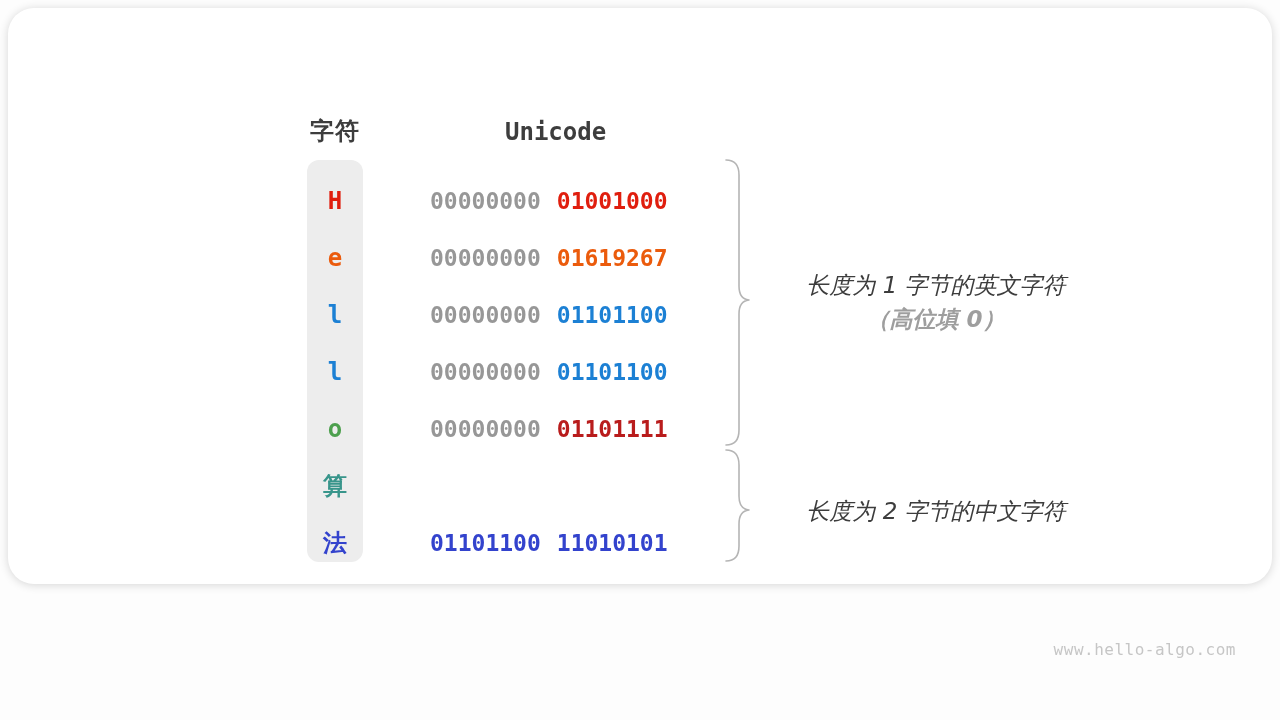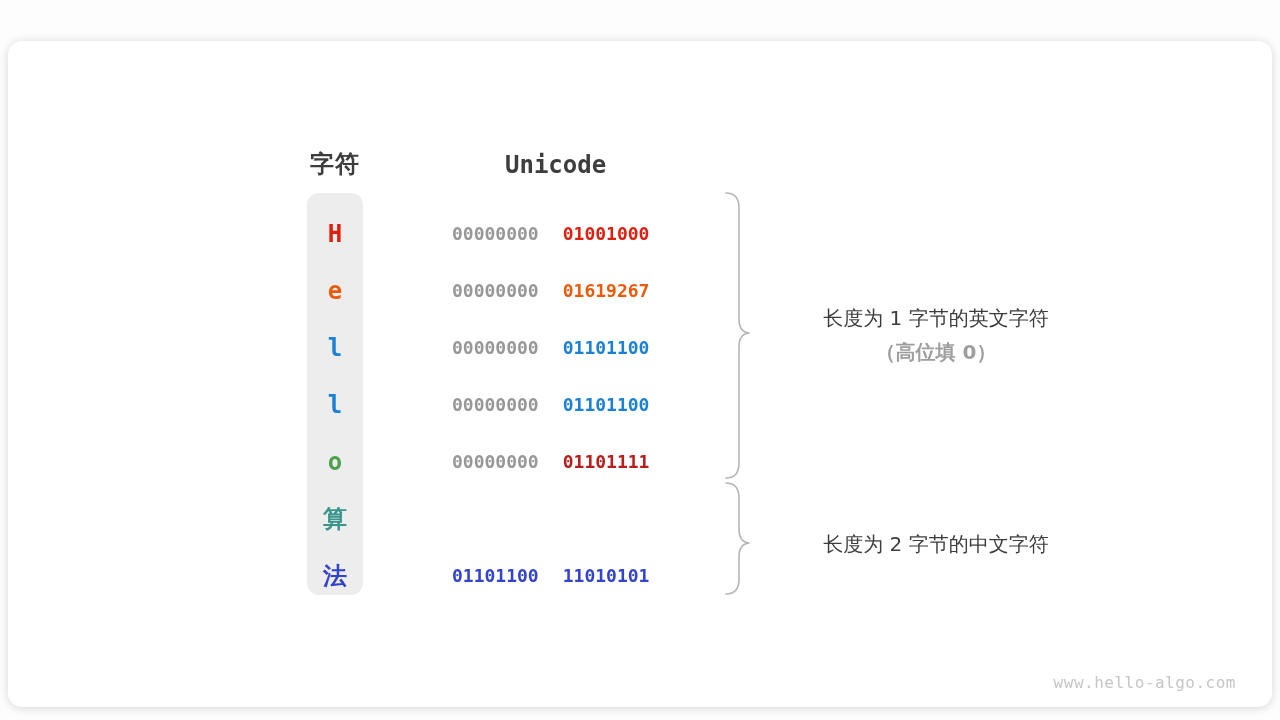--- a/index.html
+++ b/index.html
@@ -4,25 +4,24 @@
 <style>
   * { margin: 0; padding: 0; box-sizing: border-box; }
   html, body {
     width: 1280px; height: 720px;
     background: #fdfdfd;
     font-family: "DejaVu Sans", "Liberation Sans", sans-serif;
     overflow: hidden;
   }
   .card {
     position: absolute;
-    left: 8px; top: 8px; width: 1264px; height: 666px;
+    left: 8px; top: 8px; width: 1264px; height: 576px;
     background: #ffffff;
-    border-radius: 14px;
+    border-radius: 26px;
     box-shadow: 0 1px 10px rgba(0,0,0,0.16);
-    margin-top: 33px;
   }
   .col-header {
     position: absolute;
     color: #3d3d3d;
     font-weight: bold;
     font-size: 24px;
     line-height: 30px;
   }
   .char-header {
     left: 299px; top: 108px; width: 56px;
@@ -49,47 +48,48 @@
   .row .char {
     position: absolute;
     left: 299px; width: 56px;
     text-align: center;
     font-family: "DejaVu Sans Mono", "Liberation Mono", monospace;
     font-weight: bold;
     font-size: 24px;
   }
   .row .bytes {
     position: absolute;
-    left: 444px;
+    left: 422px;
     display: flex;
-    gap: 24px;
+    gap: 16px;
     font-family: "DejaVu Sans Mono", "Liberation Mono", monospace;
     font-weight: bold;
-    font-size: 18px;
+    font-size: 23px;
     letter-spacing: 0;
     white-space: pre;
   }
   .brace {
     position: absolute;
     overflow: visible;
   }
   .brace path {
     fill: none;
     stroke: #b5b5b5;
     stroke-width: 1.6;
     stroke-linecap: round;
     stroke-linejoin: round;
   }
   .annotation {
     position: absolute;
     text-align: center;
-    font-size: 20px;
+    font-size: 23px;
     color: #3d3d3d;
     font-weight: 500;
     line-height: 34px;
+    font-style: italic;
   }
   .ann-english { left: 752px; top: 260px; width: 352px; }
   .ann-chinese { left: 752px; top: 486px; width: 352px; }
   .annotation .note {
     color: #9e9e9e;
     font-weight: bold;
   }
   .watermark {
     position: absolute;
     right: 36px; top: 632px;

